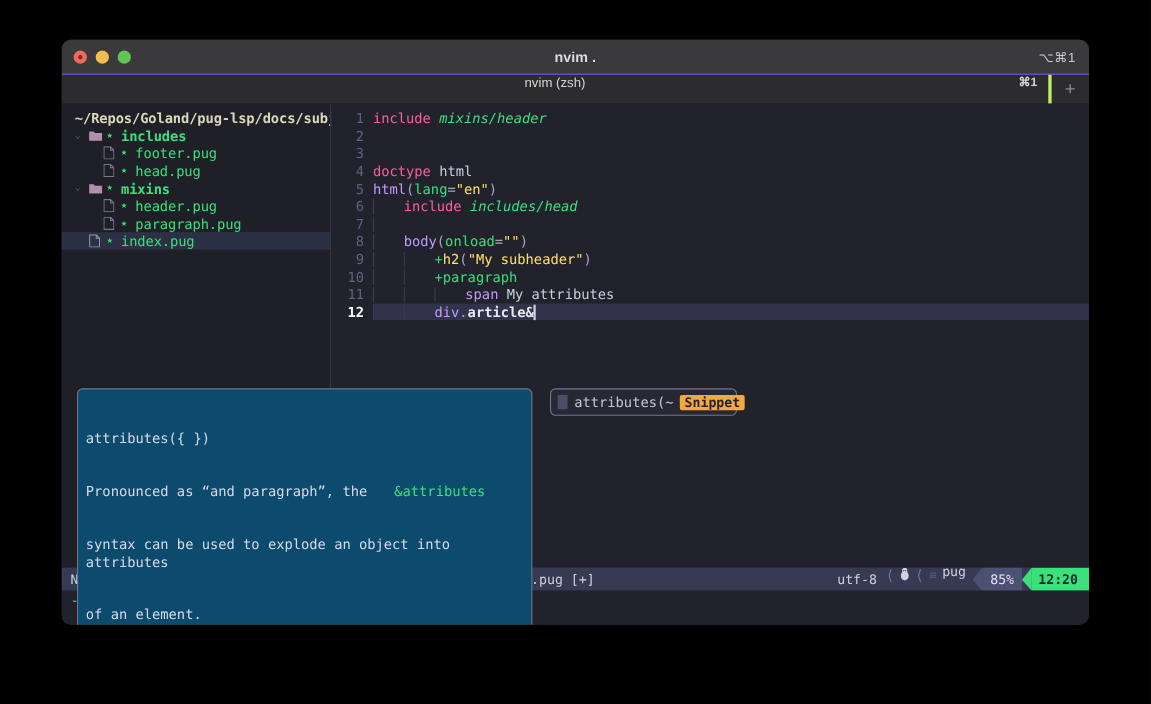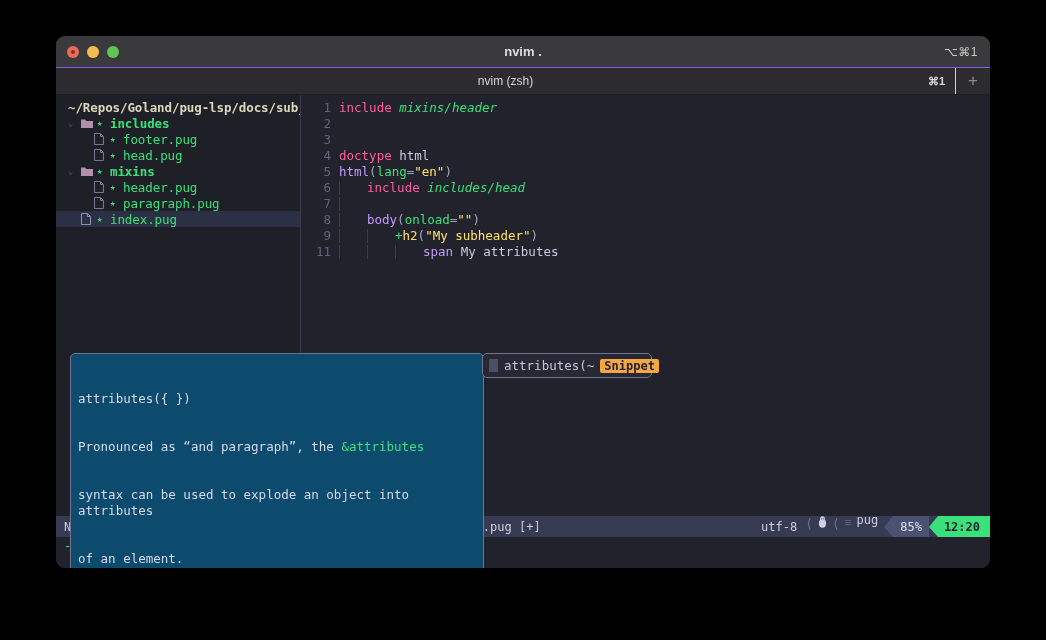--- a/index.html
+++ b/index.html
@@ -82,23 +82,23 @@
     height: 26px;
     background: #2c2c2e;
     border-bottom: 1px solid #1e1e20;
     display: flex;
     align-items: stretch;
   }
   #tab-active {
     flex: 1;
     position: relative;
     display: flex;
-    align-items: center;
+    align-items: flex-start;
     justify-content: center;
-    border-right: 1px solid #bef264;
+    border-right: 3px solid #bef264;
   }
   #tab-label {
     font-family: "Liberation Sans", sans-serif;
     font-size: 12px;
     color: #d5d5d5;
   }
   #tab-shortcut {
     position: absolute;
     right: 10px;
     font-family: "Liberation Sans", sans-serif;
@@ -244,25 +244,25 @@
     background: #0c4a6e;
     border: 1px solid #6f7590;
     border-radius: 5px;
     padding: 5px 7px 6px 7px;
     font-size: 12.5px;
     line-height: 16px;
     color: #d8dae8;
     white-space: pre-wrap;
     z-index: 5;
   }
-  #doc-popup .hl { color: #3ae07a; }
+  #doc-popup .hl { color: #3ae07a; margin-left: 17px; }
 
   #cmp-popup {
     position: absolute;
-    left: 426px;
+    left: 444px;
     top: 258px;
     width: 156px;
     background: #282834;
     border: 1px solid #6f7590;
     border-radius: 5px;
     padding: 4px 6px;
     display: flex;
     align-items: center;
     gap: 6px;
     font-size: 12.5px;
@@ -540,26 +540,34 @@
       <div class="code-row">
         <span class="ln">8</span>
         <span class="code-text"><span class="indent-guide"></span><span style="display:inline-block;width:27px"></span><span class="k-tag">body</span><span class="k-punc">(</span><span class="k-attr">onload</span><span class="k-punc">=</span><span class="k-str">""</span><span class="k-punc">)</span></span>
       </div>
 
       <div class="code-row">
         <span class="ln">9</span>
         <span class="code-text"><span class="indent-guide"></span><span style="display:inline-block;width:27px"></span><span class="indent-guide"></span><span style="display:inline-block;width:27px"></span><span class="k-plus">+</span><span class="k-h2">h2</span><span class="k-punc">(</span><span class="k-str">"My subheader"</span><span class="k-punc">)</span></span>
       </div>
 
+      <div class="code-row">
+        <span class="ln">10</span>
+        <span class="code-text"><span class="indent-guide"></span><span style="display:inline-block;width:27px"></span><span class="indent-guide"></span><span style="display:inline-block;width:27px"></span><span class="k-plus">+</span><span class="k-mixin">paragraph</span></span>
+      </div>
 
       <div class="code-row">
         <span class="ln">11</span>
         <span class="code-text"><span class="indent-guide"></span><span style="display:inline-block;width:27px"></span><span class="indent-guide"></span><span style="display:inline-block;width:27px"></span><span class="indent-guide"></span><span style="display:inline-block;width:27px"></span><span class="k-span">span</span><span class="k-text"> My attributes</span></span>
       </div>
 
+      <div class="code-row cursorline">
+        <span class="ln">12</span>
+        <span class="code-text"><span class="indent-guide"></span><span style="display:inline-block;width:27px"></span><span class="indent-guide"></span><span style="display:inline-block;width:27px"></span><span class="k-tag">div</span><span class="k-punc">.</span><span class="k-class">article</span><span class="k-class">&amp;</span><span class="cursor"></span></span>
+      </div>
     </div>
 
     <div id="doc-popup">
       <div>attributes({ })</div>
       <div><span>Pronounced as “and paragraph”, the </span><span class="hl">&amp;attributes</span></div>
       <div>syntax can be used to explode an object into attributes</div>
       <div>of an element.</div>
       
     </div>
 

